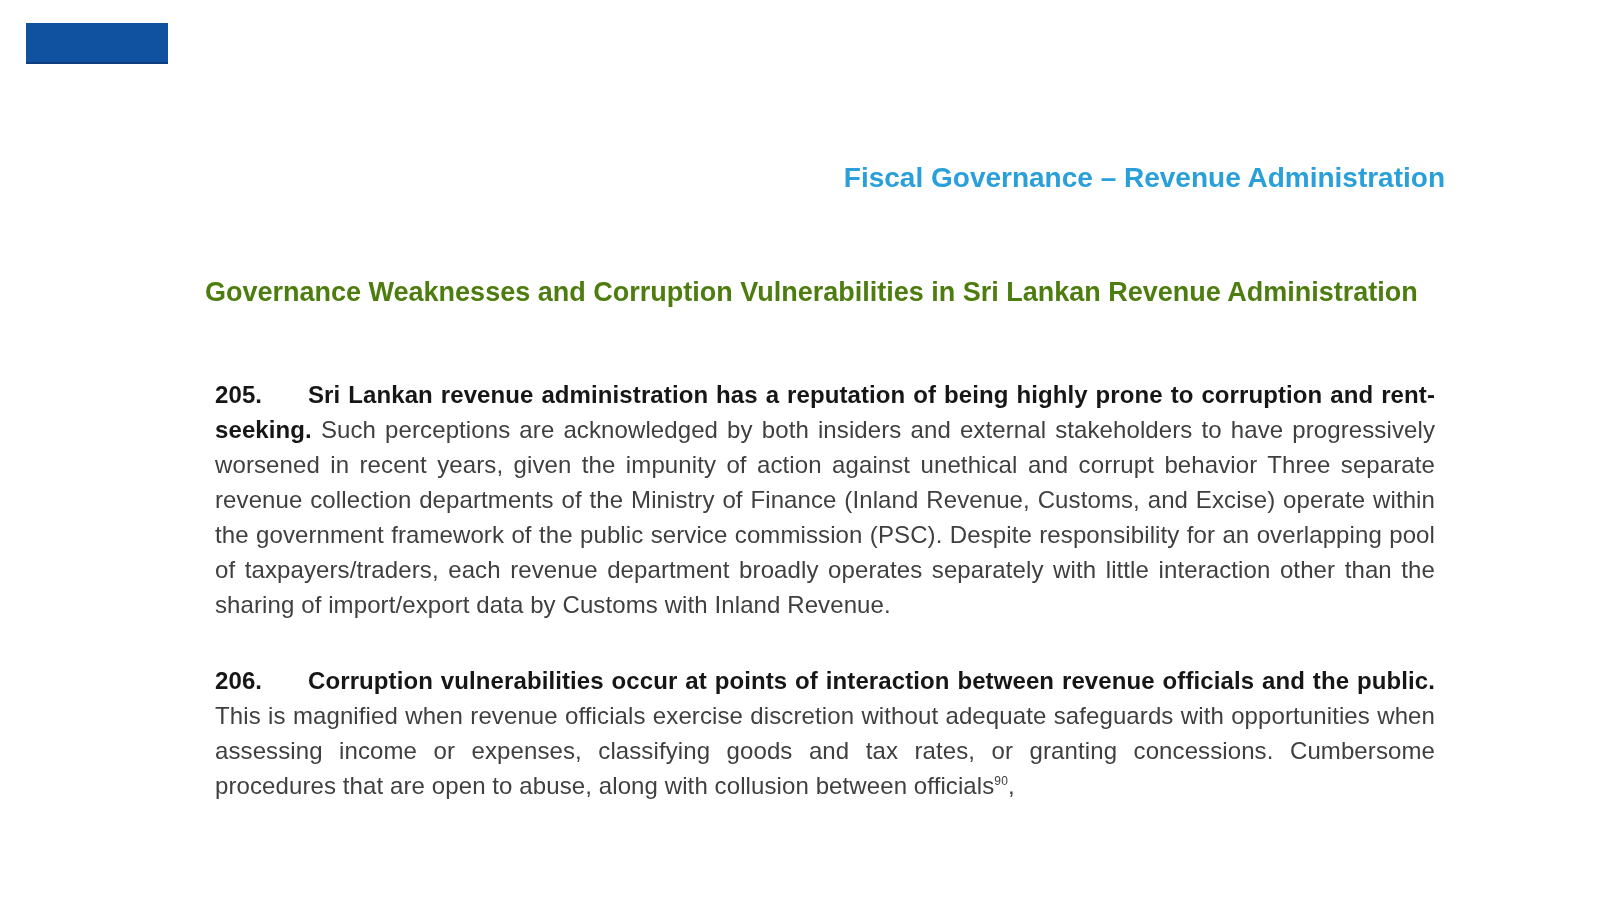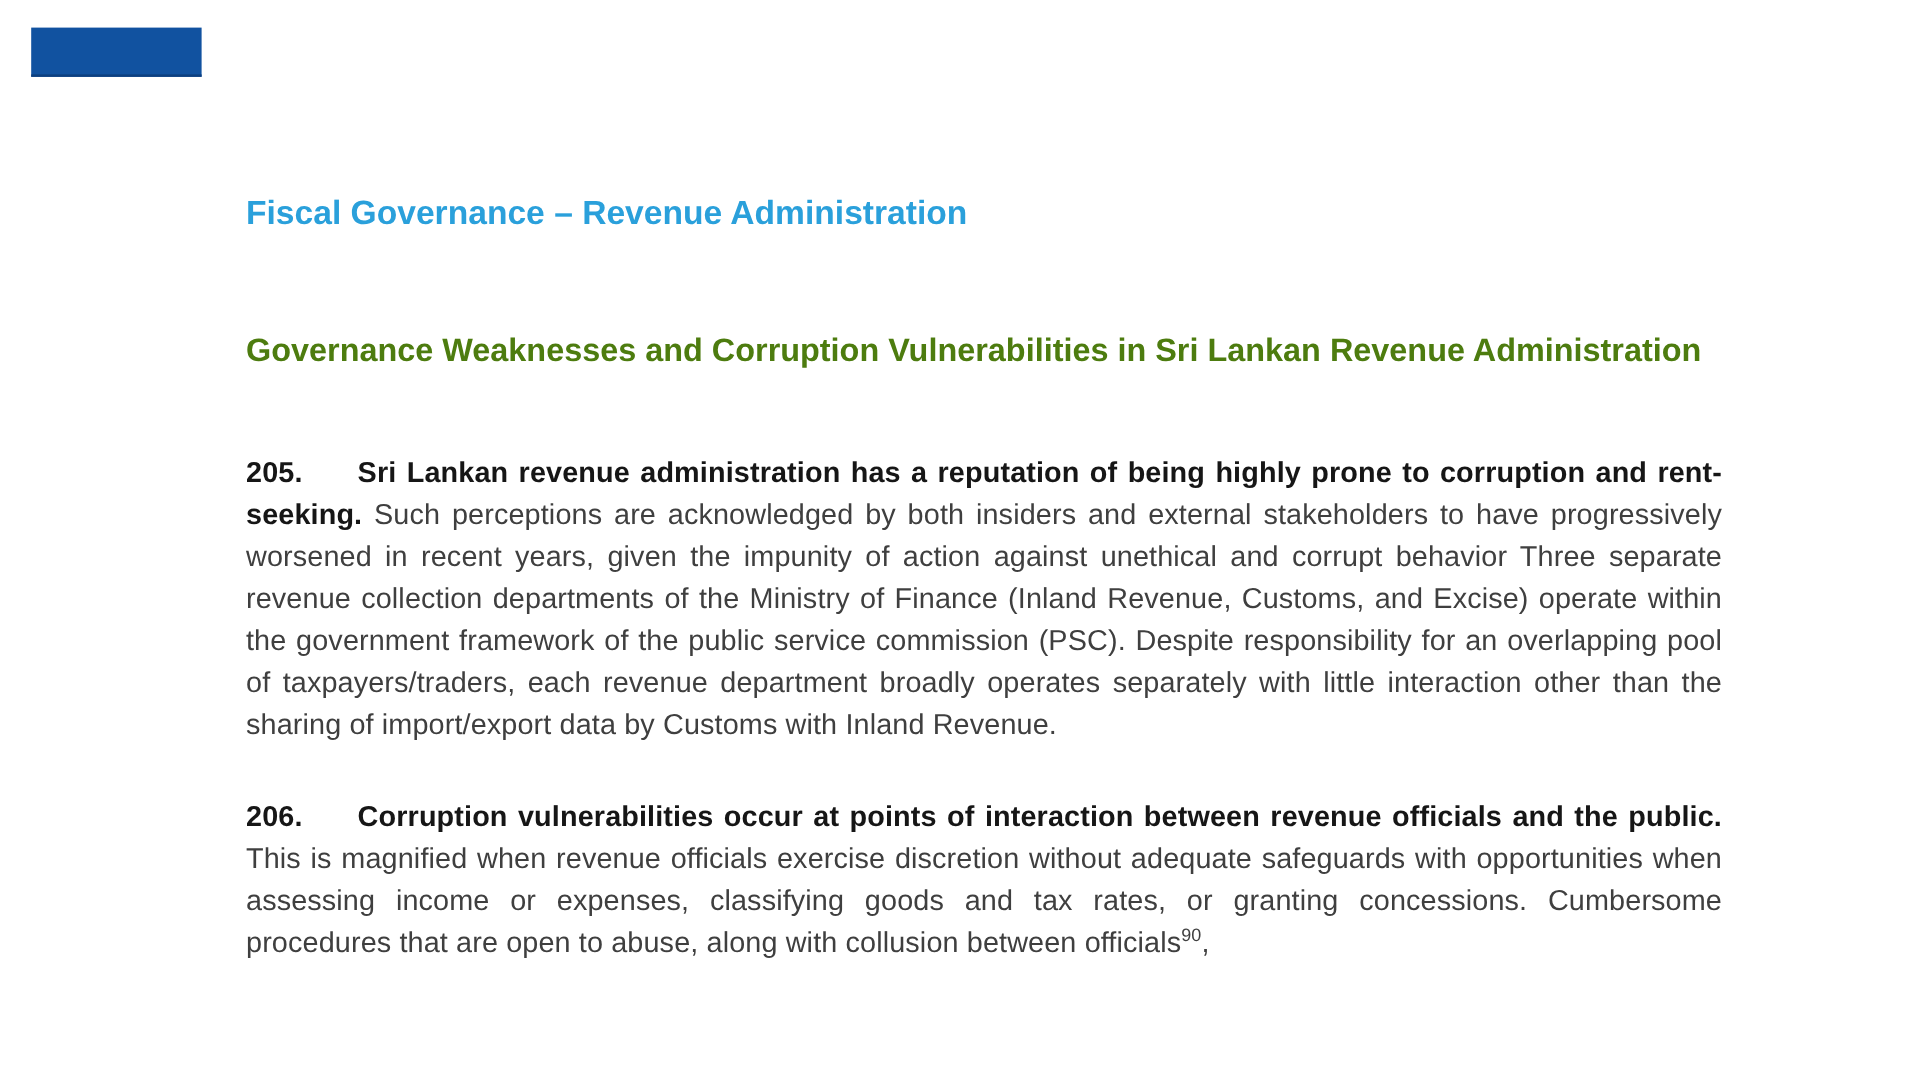--- a/index.html
+++ b/index.html
@@ -37,61 +37,62 @@
   }
   .subtitle {
     position: absolute;
     left: 205px;
     top: 138px;
     width: 1240px;
     font-size: 28px;
     font-weight: bold;
     line-height: 1.2;
     color: #2aa0db;
+    text-align: right;
   }
   .subsection-title {
     position: absolute;
     left: 205px;
     top: 240px;
     width: 1230px;
     font-size: 27px;
     font-weight: bold;
     line-height: 51px;
     color: #4d7c0f;
     text-align: justify;
   }
   .paragraphs {
     position: absolute;
     left: 205px;
     top: 377px;
     width: 1230px;
   }
   .para {
-    margin: 0 0 41px 0;
+    margin: 0 0 41px 10px;
     font-size: 24px;
     line-height: 35px;
     color: #3f3f3f;
     text-align: justify;
     letter-spacing: 0.1px;
   }
   .para-number {
     display: inline-block;
     width: 93px;
     font-weight: bold;
     color: #161616;
   }
   .para-lead {
     font-weight: bold;
     color: #161616;
   }
   .para-body {
     color: #3f3f3f;
   }
   .footnote-ref {
-    font-size: 15px;
+    font-size: 12px;
     vertical-align: super;
     line-height: 0;
     color: #3f3f3f;
   }
 </style>
 </head>
 <body>
 
 <div class="page">
 

